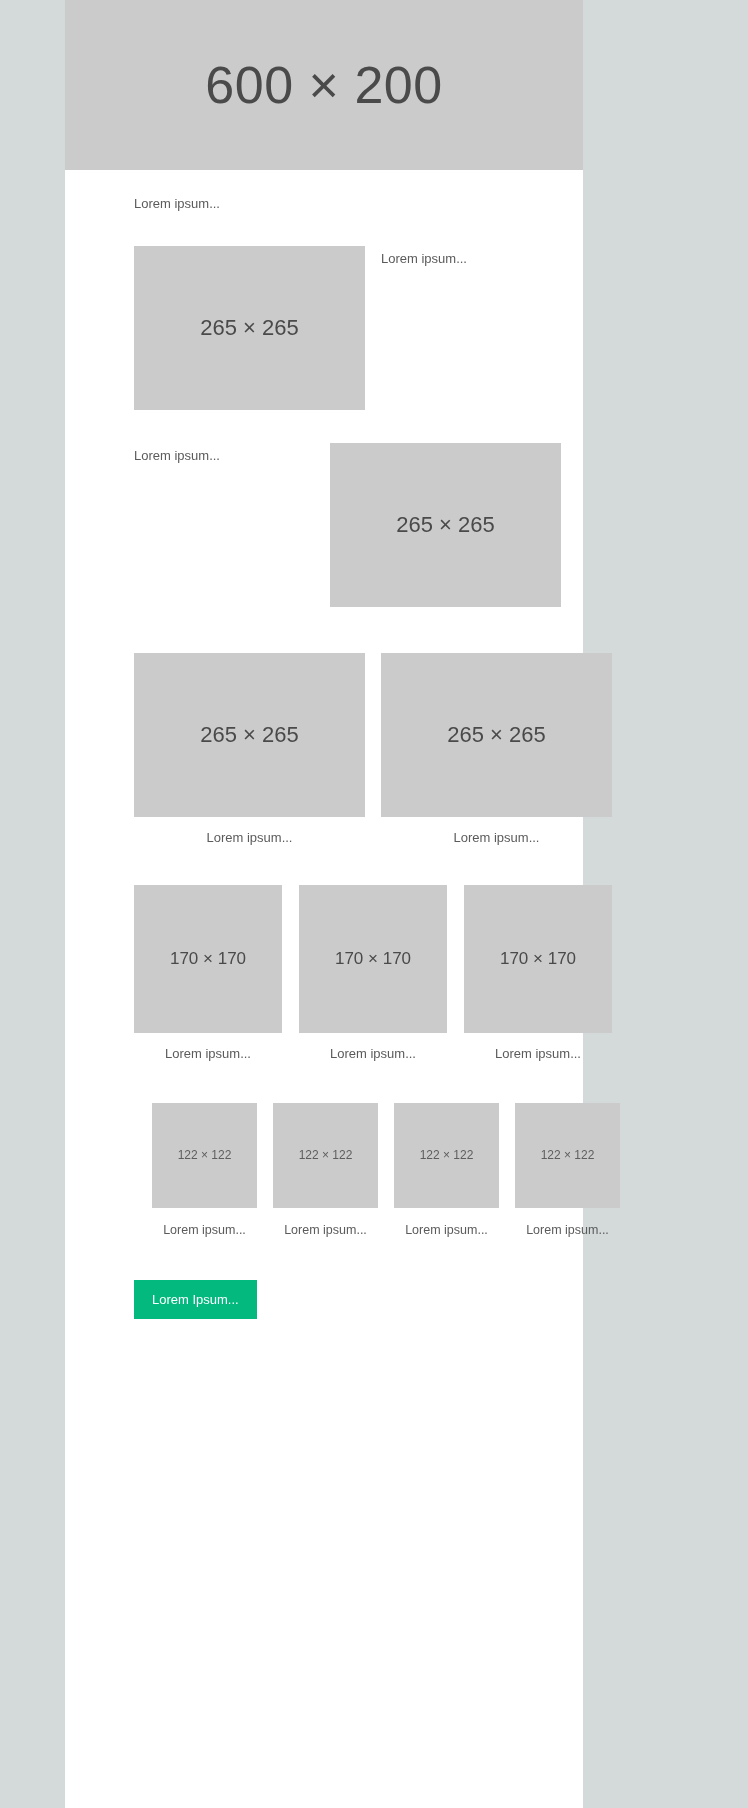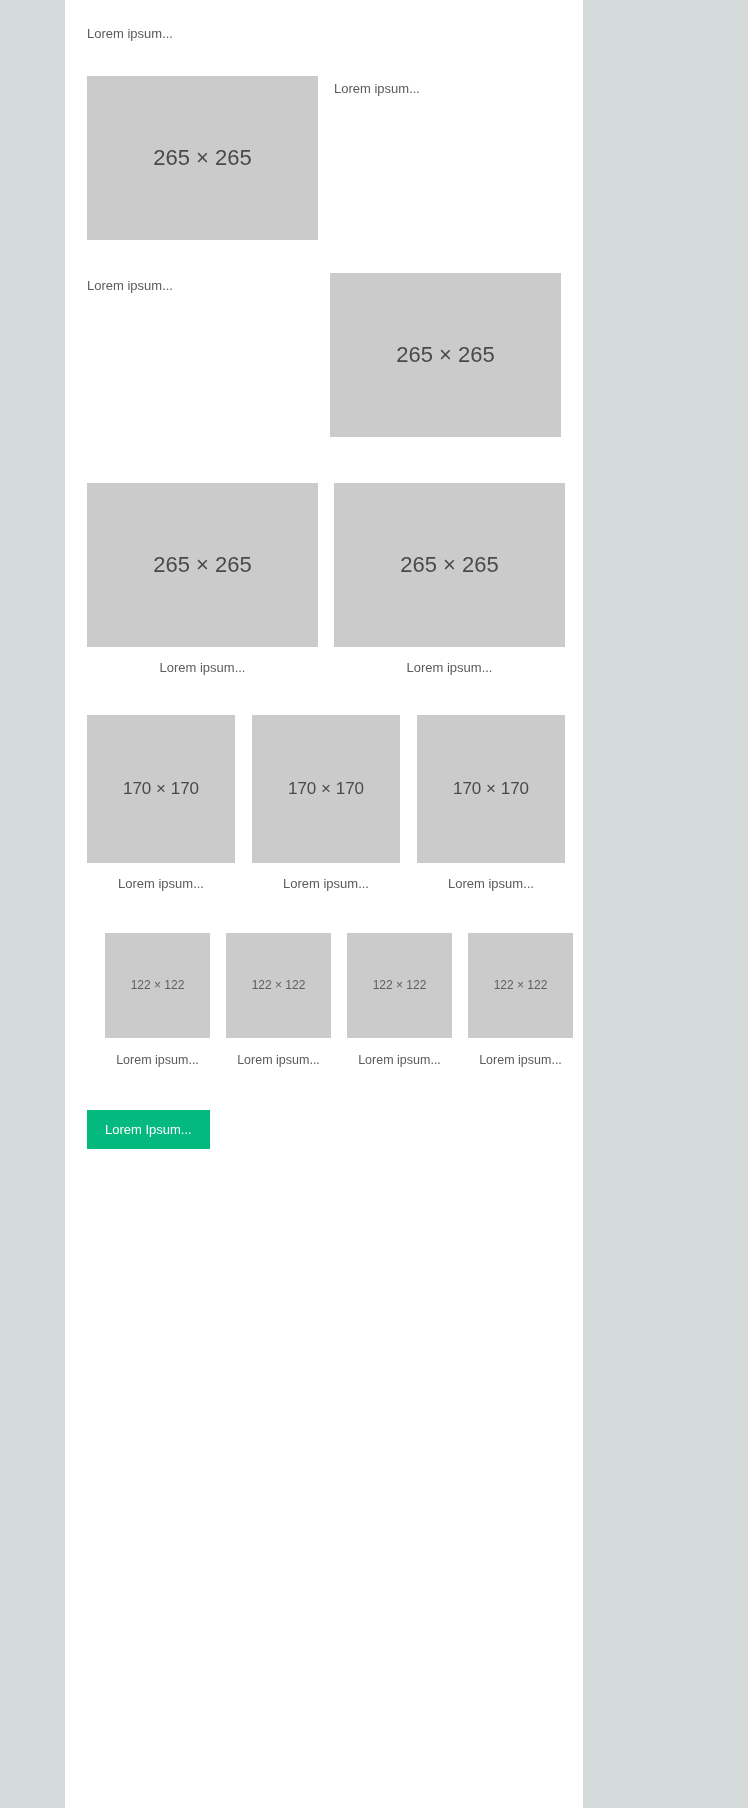--- a/index.html
+++ b/index.html
@@ -35,20 +35,21 @@
     align-items: center;
     justify-content: center;
     color: #222222;
     font-size: 52px;
     font-weight: 300;
     letter-spacing: 0.5px;
   }
   
   .body {
     padding: 0 22px 0 22px;
+    margin-left: 47px;
   }
   .intro {
     padding-top: 26px;
     font-size: 13px;
     color: #5b5b5b;
     line-height: 1.3;
   }
   
   .ph {
     background: #cbcbcb;
@@ -154,20 +155,23 @@
     font-family: "Liberation Sans", sans-serif;
     line-height: 1;
   }
 </style>
 </head>
 <body>
 
 <div class="page">
   <div class="container">
 
+    <div class="hero ph">
+      <span>600 × 200</span>
+    </div>
 
     <div class="body">
 
       <div class="intro">Lorem ipsum...</div>
 
       <div class="row-split">
         <div class="ph ph-265">
           <span>265 × 265</span>
         </div>
         <div class="sidetext">Lorem ipsum...</div>

